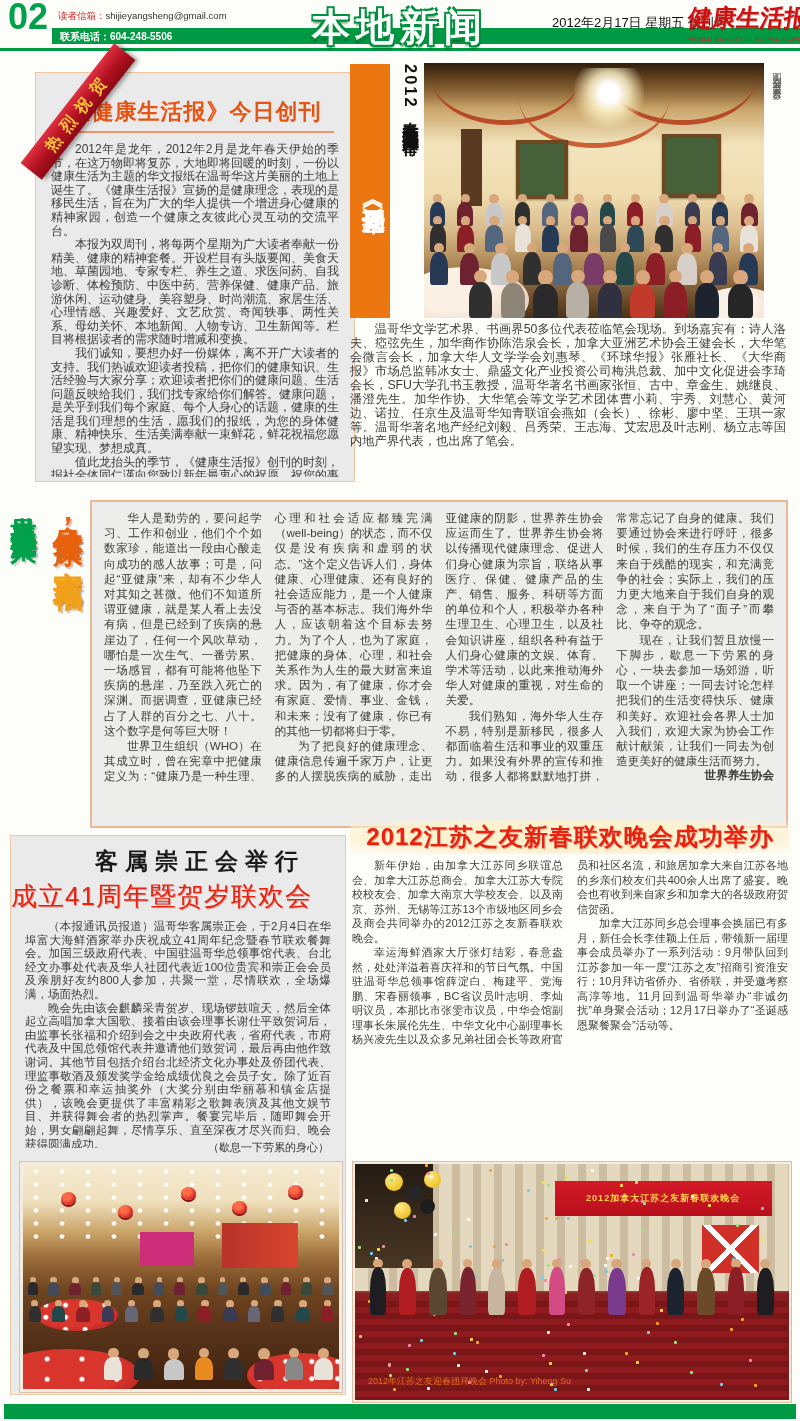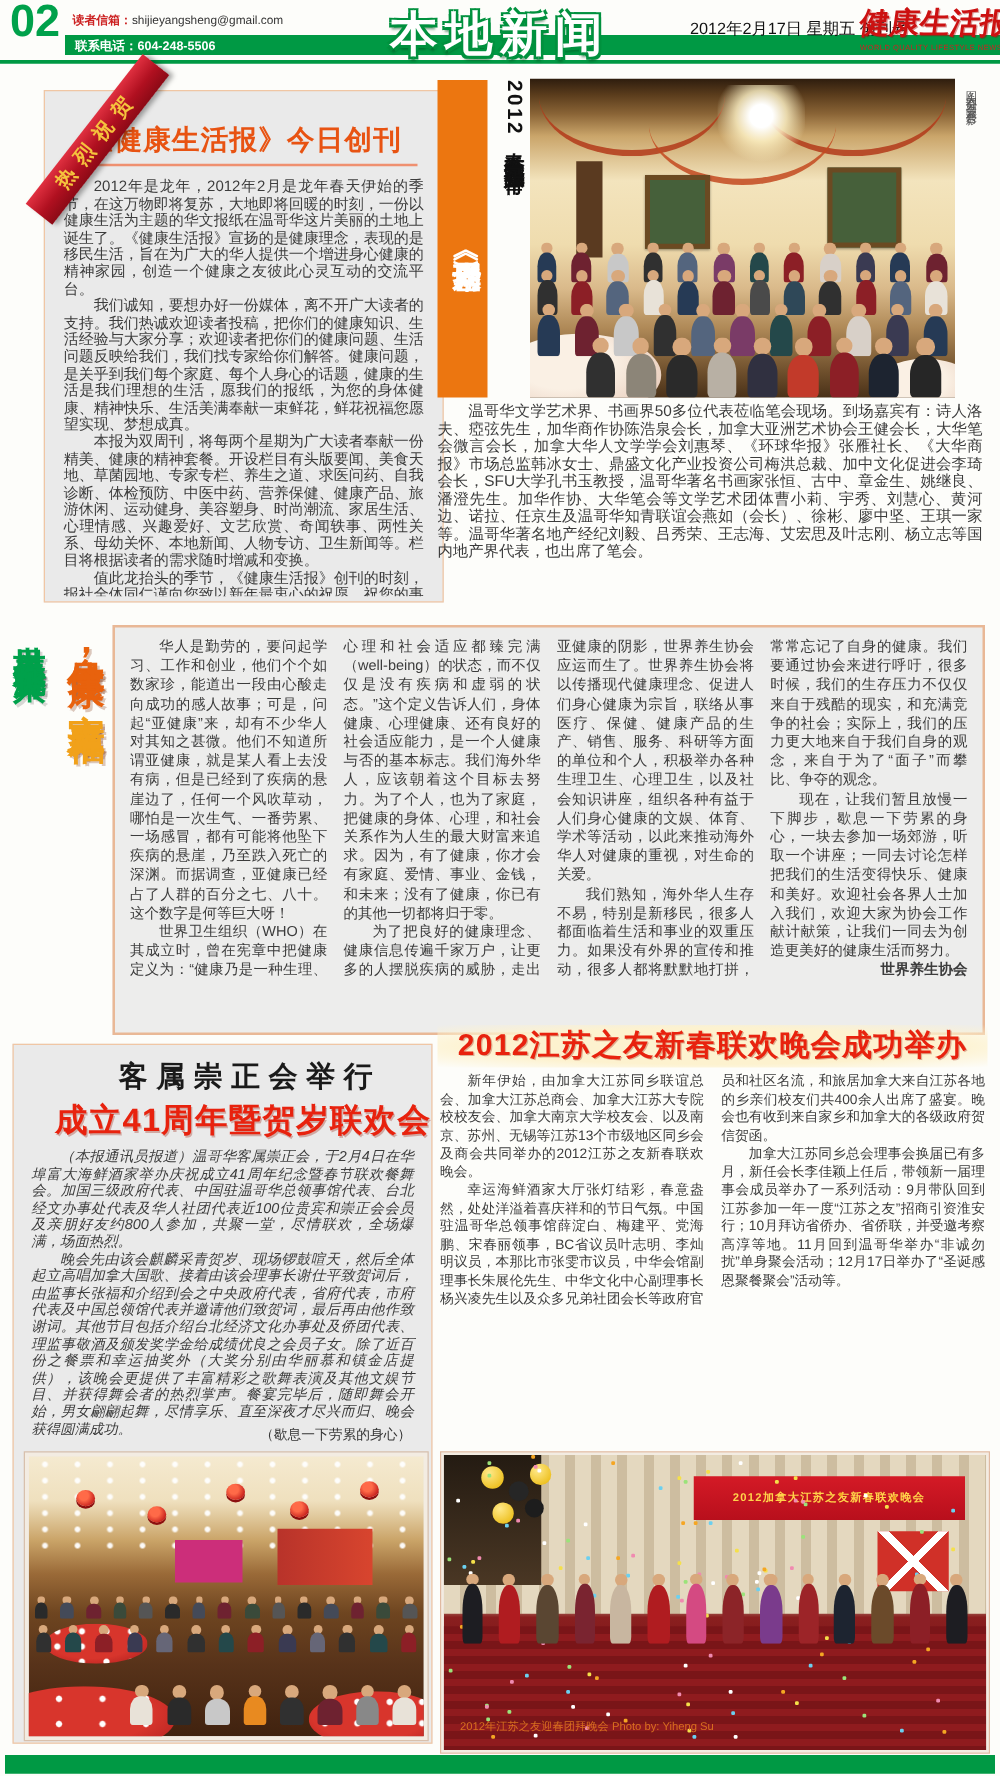--- a/index.html
+++ b/index.html
@@ -1,21 +1,21 @@
 <!DOCTYPE html>
 <html><head>
 <meta charset="utf-8">
 <style>
   html,body{margin:0;padding:0;background:#e8e8e8;}
   .page{position:relative;width:800px;height:1421px;background:#fdfdfa;margin:0 auto;overflow:hidden;
         font-family:"Liberation Sans","DejaVu Sans",sans-serif;color:#333;}
   
   .pageno{position:absolute;left:8px;top:-4px;font-size:36px;font-weight:bold;color:#00a14b;z-index:4;}
   .mailbox{position:absolute;left:58px;top:10px;font-size:9.5px;z-index:4;}
-  .mailbox .lab{color:#cc2222;font-weight:bold;}
+  .mailbox .lab{color:#cc2222;font-weight:normal;}
   .greenbar{position:absolute;left:52px;top:28px;width:748px;height:16px;background:#009944;z-index:1;}
   .phone{position:absolute;left:8px;top:2px;font-size:10px;font-weight:bold;color:#fff;}
   .thinline{position:absolute;left:0;top:48px;width:800px;height:3px;background:#009944;z-index:1;}
   .section-title{position:absolute;left:0;right:0;top:2px;text-align:center;z-index:3;
     font-size:38px;font-weight:bold;letter-spacing:6px;color:#fff;
     text-shadow:-2px -2px 0 #00913e,2px -2px 0 #00913e,-2px 2px 0 #00913e,2px 2px 0 #00913e,0 4px 2px rgba(0,80,30,.5);}
   .dateline{position:absolute;left:552px;top:14px;font-size:13px;color:#111;z-index:4;white-space:nowrap;}
   .masthead{position:absolute;left:688px;top:2px;width:108px;z-index:4;text-align:center;}
   .masthead .brand{font-family:"Liberation Serif","DejaVu Serif",serif;font-weight:bold;font-size:24px;color:#cc1111;
      transform:skewX(-8deg);text-shadow:1px 1px 0 rgba(160,0,0,.4);white-space:nowrap;}
@@ -61,23 +61,23 @@
   .w-orange{position:absolute;left:46px;top:502px;height:326px;width:42px;font-size:30px;font-weight:bold;
      text-shadow:2px 2px 0 rgba(120,40,0,.25);letter-spacing:3px;}
   .w-orange .c1{color:#e8620d;} .w-orange .c2{color:#f1a11a;}
   .w-box{left:90px;top:500px;width:698px;height:328px;border:2px solid #e9b896;background:#ededec;
      padding:8px 12px;column-count:4;column-gap:13px;font-size:11.6px;line-height:15.2px;color:#3c3c3c;overflow:hidden;}
   .w-box p{margin:0;text-indent:2em;text-align:justify;}
   .w-box .sig{text-indent:0;text-align:right;font-weight:bold;font-family:"Liberation Serif","DejaVu Serif",serif;}
   
   .a4{left:10px;top:835px;width:336px;height:560px;}
   .a4 .t1{margin-top:10px;text-align:center;font-size:23px;font-weight:bold;color:#1a1a1a;letter-spacing:7px;padding-left:44px;}
-  .a4 .t2{text-align:right;font-size:26px;font-weight:bold;color:#e8220e;letter-spacing:1px;margin-top:2px;
+  .a4 .t2{text-align:left;font-size:26px;font-weight:normal;color:#e8220e;letter-spacing:1px;margin-top:2px;
      text-shadow:1px 1px 0 rgba(150,20,0,.3);white-space:nowrap;}
-  .a4 .body-text{padding:6px 14px 0;font-size:11.5px;line-height:13.6px;color:#3c3c3c;height:228px;overflow:hidden;font-style:italic;}
+  .a4 .body-text{padding:6px 14px 0;font-size:11.5px;line-height:13.6px;color:#3c3c3c;height:228px;overflow:hidden;}
   .a4 .cap{position:absolute;right:16px;top:304px;font-size:11px;color:#333;
      font-family:"Liberation Serif","DejaVu Serif",serif;}
   .photo-hakka{left:20px;top:1162px;width:316px;height:224px;border:3px solid #f3ece2;outline:1px solid #d8c0ac;
      background:linear-gradient(180deg,#f5ead0 0%,#efe0be 16%,#caa468 30%,#9a6a38 42%,#6e4520 56%,#58331a 74%,#40220f 100%);}
   .lights{position:absolute;left:0;right:0;top:0;height:34%;
      background-image:radial-gradient(circle 2px,rgba(255,255,255,.95) 0 1.5px,transparent 3px);background-size:26px 13px;}
   .lantern{position:absolute;width:15px;height:13px;border-radius:50%;
      background:radial-gradient(circle at 40% 35%,#ff6a48 0 30%,#c01818 80%);box-shadow:0 2px 0 #8c0f0f;}
   .stage-pink{position:absolute;left:37%;top:30%;width:17%;height:15%;background:#cc2e7a;}
   .stage-red{position:absolute;left:63%;top:26%;width:24%;height:20%;background:linear-gradient(90deg,#b8332a,#d8452e);}
@@ -130,22 +130,22 @@
     <div class="brand">健康生活报</div>
     <div class="tagline">WORLD QUALITY LIFESTYLE NEWSPAPER</div>
   </div>
 
   <div class="ribbon">热烈祝贺</div>
   <div class="box a1">
     <div class="title">《健康生活报》今日创刊</div>
     <div class="rule"></div>
     <div class="body-text">
       <p>2012年是龙年，2012年2月是龙年春天伊始的季节，在这万物即将复苏，大地即将回暖的时刻，一份以健康生活为主题的华文报纸在温哥华这片美丽的土地上诞生了。《健康生活报》宣扬的是健康理念，表现的是移民生活，旨在为广大的华人提供一个增进身心健康的精神家园，创造一个健康之友彼此心灵互动的交流平台。</p>
+      <p>本报为双周刊，将每两个星期为广大读者奉献一份精美、健康的精神套餐。开设栏目有头版要闻、美食天地、草菌园地、专家专栏、养生之道、求医问药、自我诊断、体检预防、中医中药、营养保健、健康产品、旅游休闲、运动健身、美容塑身、时尚潮流、家居生活、心理情感、兴趣爱好、文艺欣赏、奇闻轶事、两性关系、母幼关怀、本地新闻、人物专访、卫生新闻等。栏目将根据读者的需求随时增减和变换。</p>
       <p>我们诚知，要想办好一份媒体，离不开广大读者的支持。我们热诚欢迎读者投稿，把你们的健康知识、生活经验与大家分享；欢迎读者把你们的健康问题、生活问题反映给我们，我们找专家给你们解答。健康问题，是关乎到我们每个家庭、每个人身心的话题，健康的生活是我们理想的生活，愿我们的报纸，为您的身体健康、精神快乐、生活美满奉献一束鲜花，鲜花祝福您愿望实现、梦想成真。</p>
-      <p>本报为双周刊，将每两个星期为广大读者奉献一份精美、健康的精神套餐。开设栏目有头版要闻、美食天地、草菌园地、专家专栏、养生之道、求医问药、自我诊断、体检预防、中医中药、营养保健、健康产品、旅游休闲、运动健身、美容塑身、时尚潮流、家居生活、心理情感、兴趣爱好、文艺欣赏、奇闻轶事、两性关系、母幼关怀、本地新闻、人物专访、卫生新闻等。栏目将根据读者的需求随时增减和变换。</p>
       <p>值此龙抬头的季节，《健康生活报》创刊的时刻，报社全体同仁谨向您致以新年最衷心的祝愿，祝您的事业响彻龙龙（隆隆）的爆竹响，愿您的生活充满龙龙（浓浓）的幸福声！</p>
     </div>
   </div>
 
   <div class="brandbox vert">《世界华人周刊》</div>
   <div class="headline-vert vert">2012春季笔会在温哥华举行</div>
 
   <div class="photo photo-pen" id="photo-pen">
     <div class="garland" style="left:2%;top:5%;width:44%;"></div>
     <div class="garland" style="right:2%;top:5%;width:44%;"></div>

